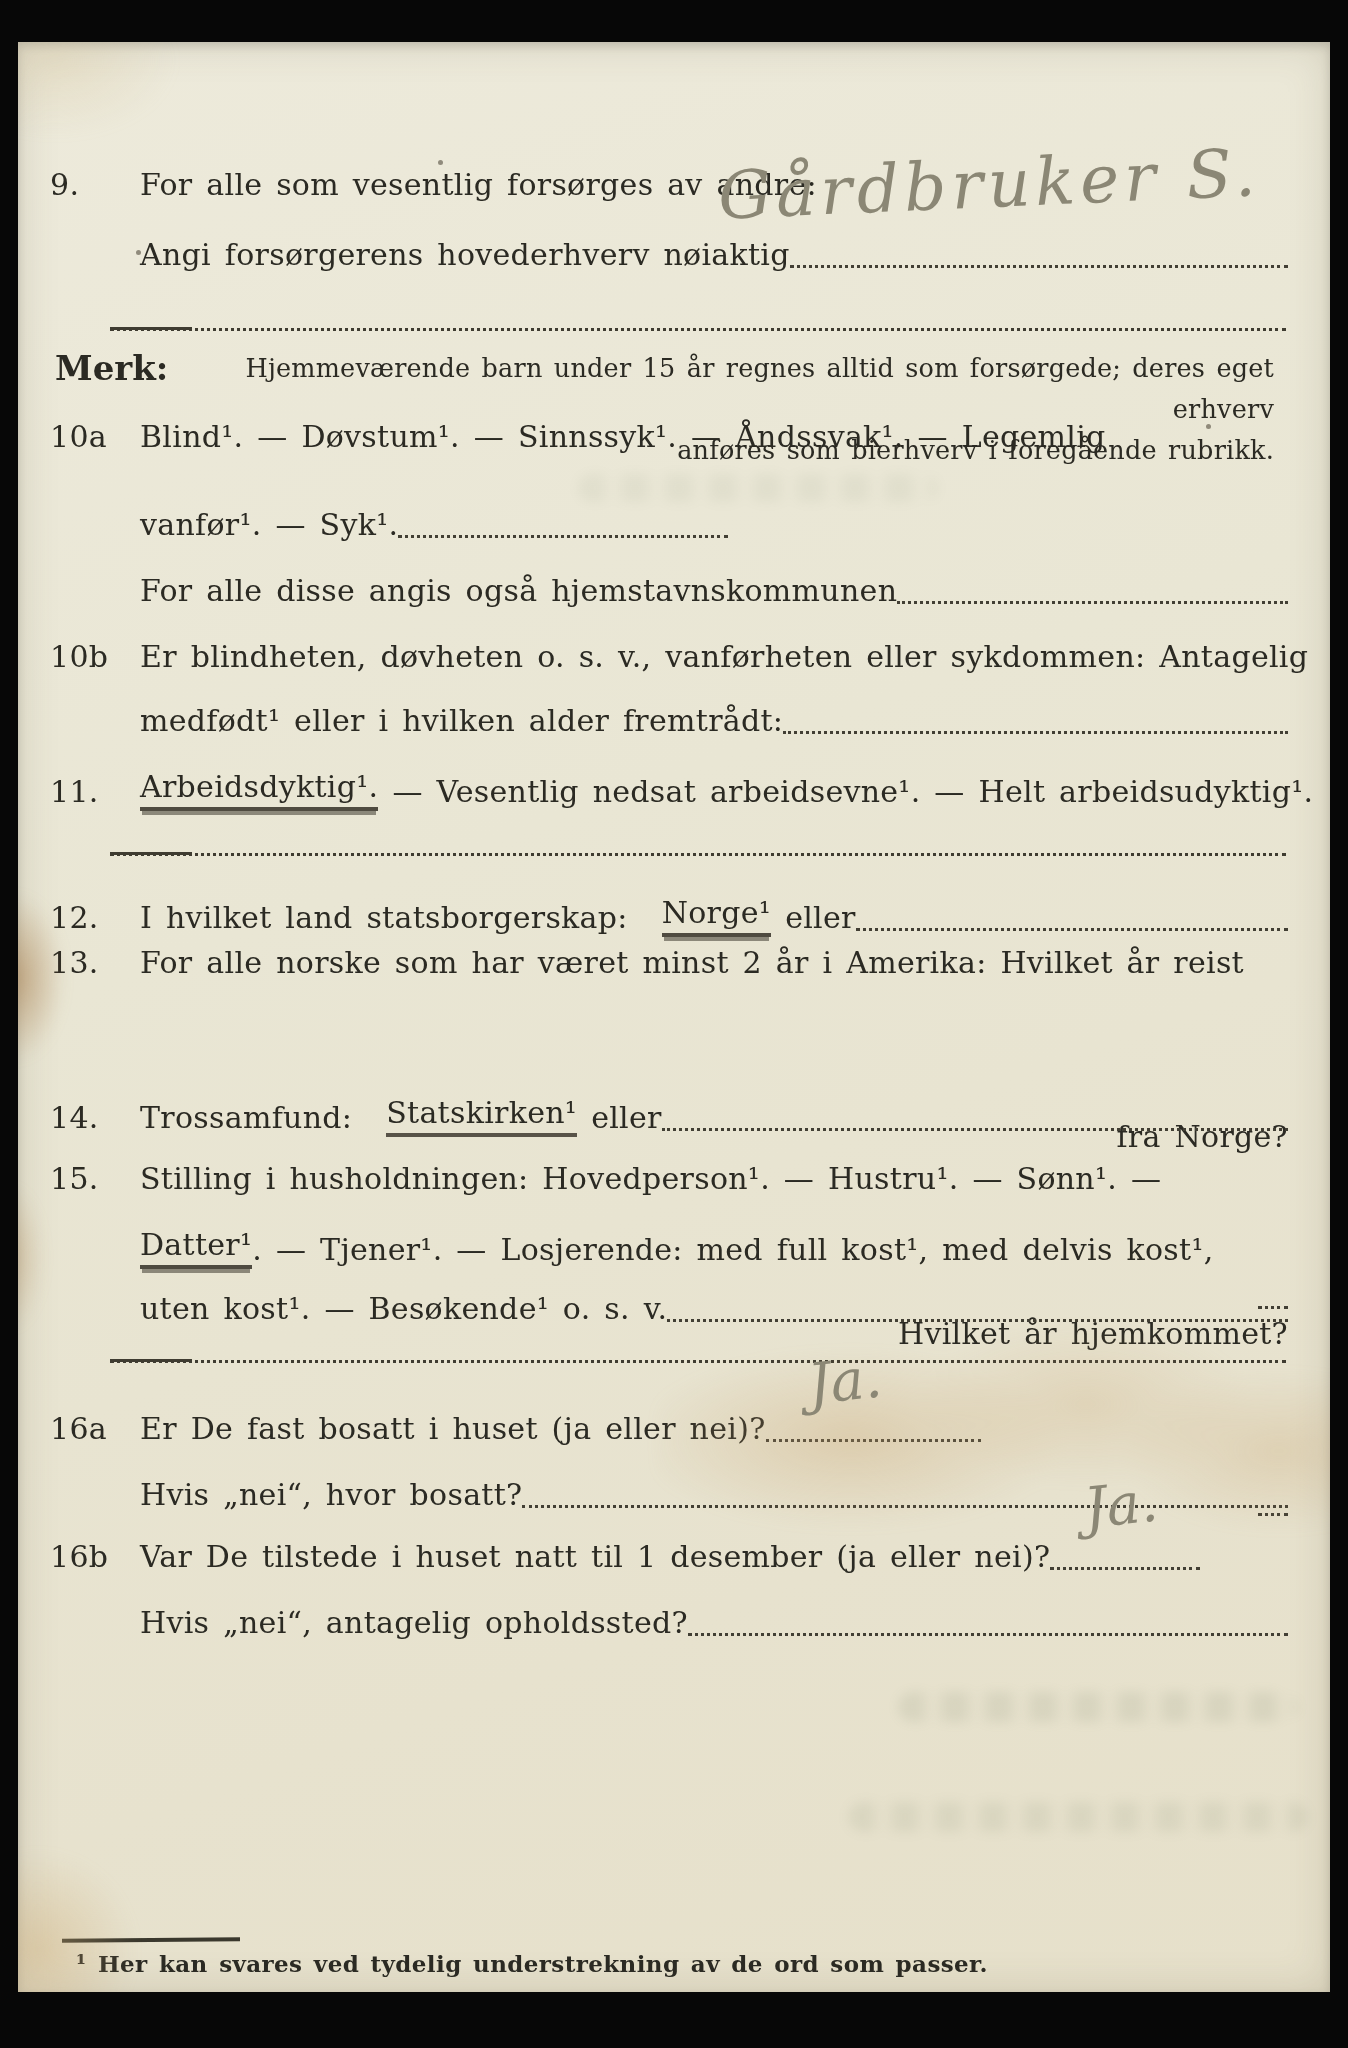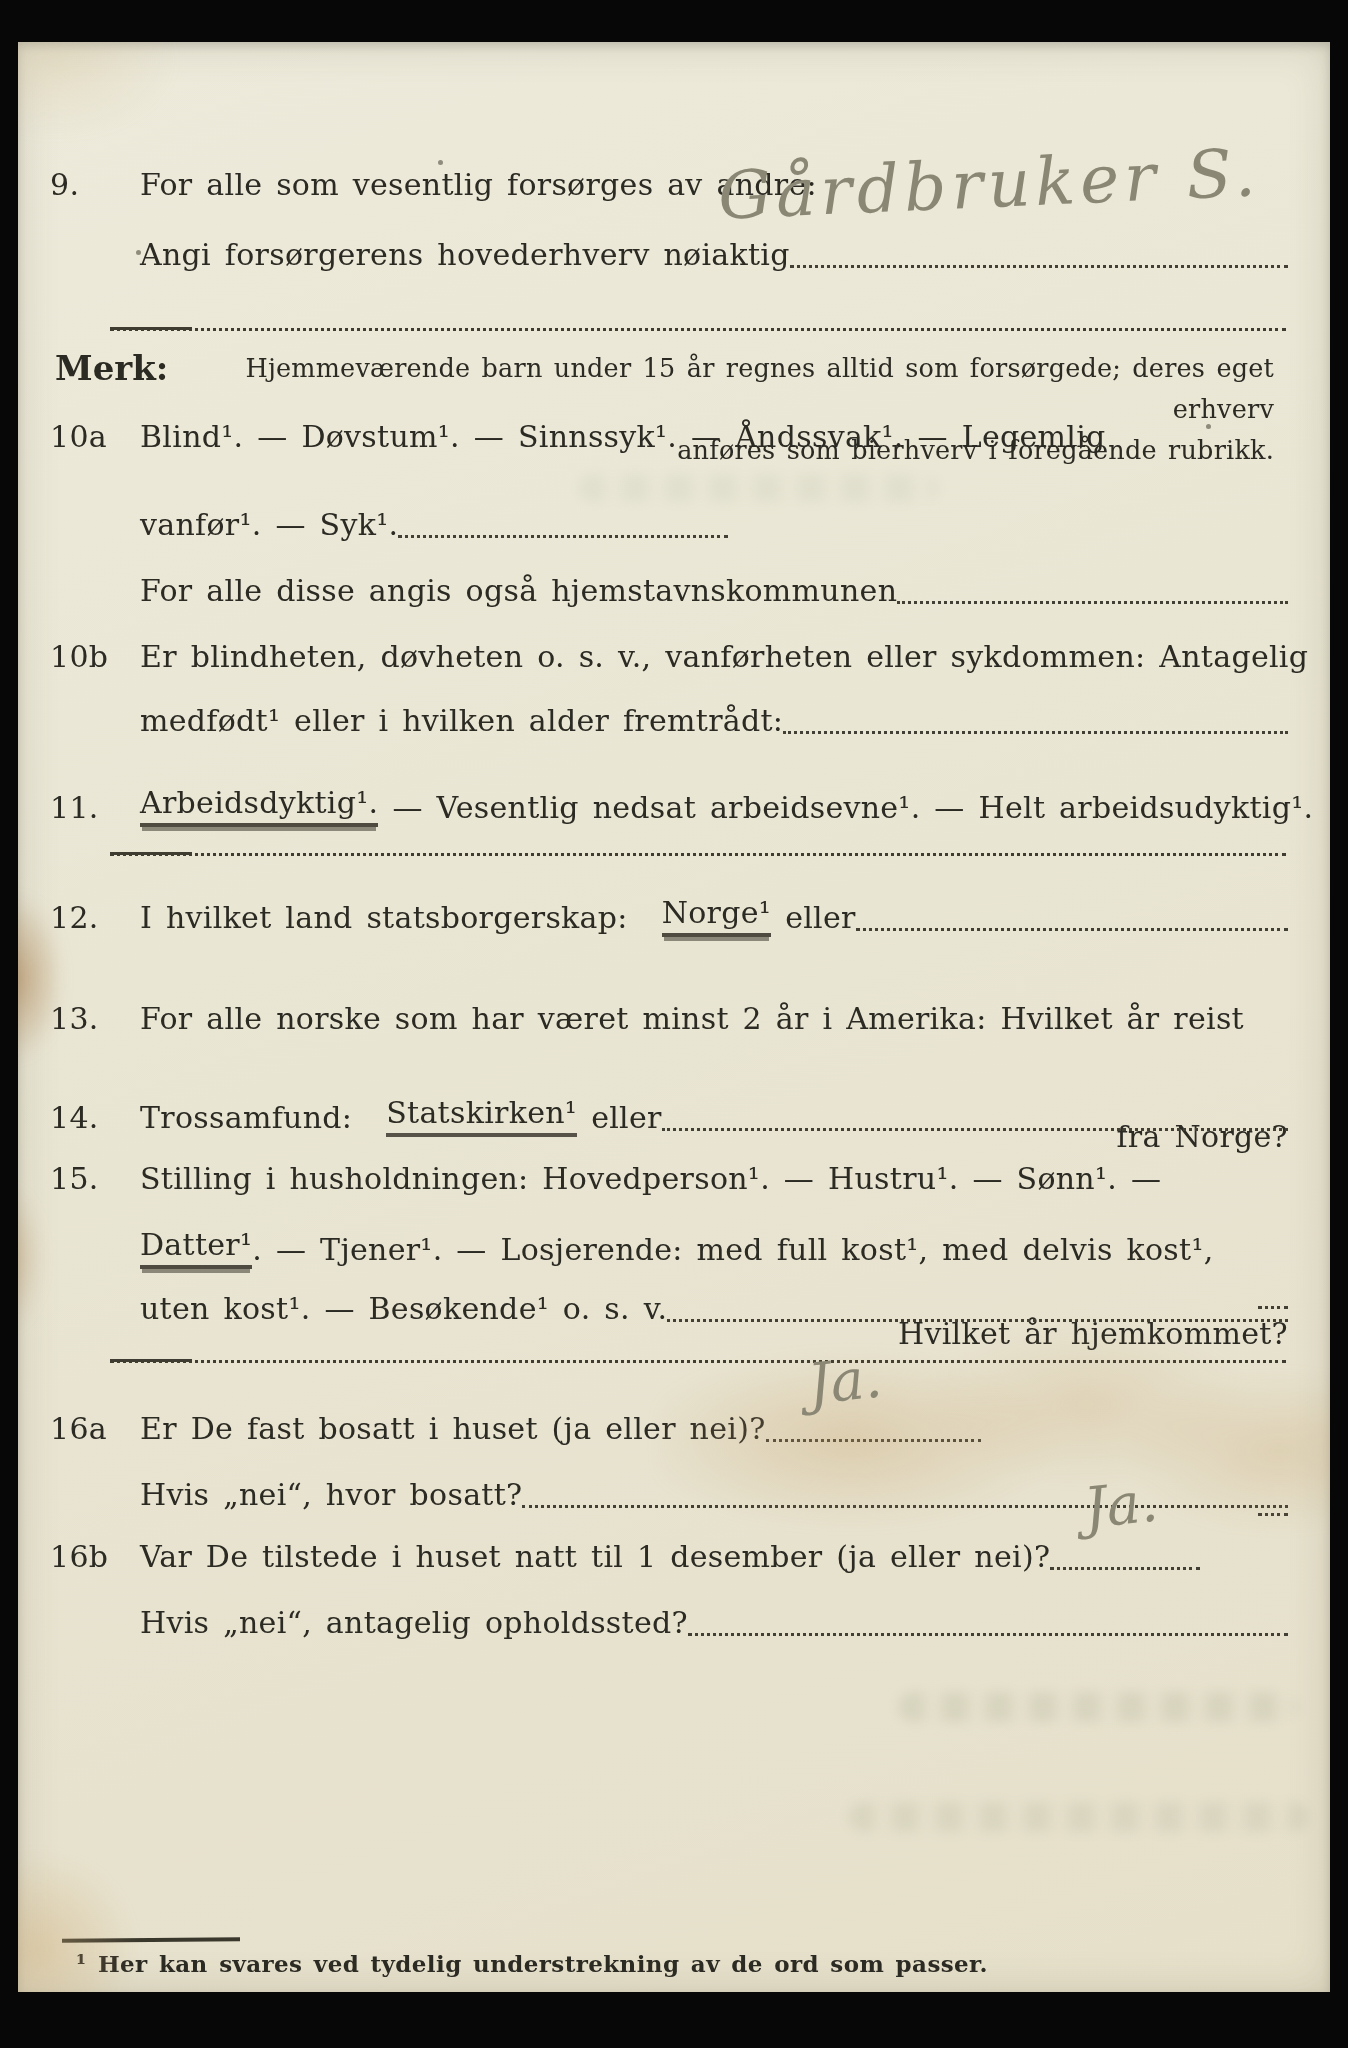--- a/index.html
+++ b/index.html
@@ -114,37 +114,37 @@
     <div class="row" style="top:596px;">
       <span class="num">10b</span>
       <span class="txt">Er blindheten, døvheten o. s. v., vanførheten eller sykdommen: Antagelig</span>
     </div>
     <div class="row" style="top:660px;">
       <span class="num"></span>
       <span class="txt">medfødt¹ eller i hvilken alder fremtrådt:</span>
       <span class="leader"></span>
     </div>
 
-    <div class="row" style="top:726px;margin-top:16px;">
+    <div class="row" style="top:726px;">
       <span class="num">11.</span>
       <span class="txt pu2">Arbeidsdyktig¹.</span>
       <span class="txt gapS">— Vesentlig nedsat arbeidsevne¹. — Helt arbeidsudyktig¹.</span>
     </div>
 
     <div class="sep" style="top:811px;"></div>
 
     <div class="row" style="top:852px;">
       <span class="num">12.</span>
       <span class="txt">I hvilket land statsborgerskap:</span>
       <span class="txt pu2 gapL">Norge¹</span>
       <span class="txt gapS">eller</span>
       <span class="leader"></span>
     </div>
 
-    <div class="row" style="top:958px;">
+    <div class="row" style="top:902px;">
       <span class="num">13.</span>
       <span class="txt">For alle norske som har været minst 2 år i Amerika:  Hvilket år reist</span>
     </div>
     <div class="row" style="top:986px;flex-direction:column;">
       <span class="num"></span>
       <span class="txt">fra Norge?</span>
       <span class="leader fx150"></span>
       <span class="txt gapL">Hvilket år hjemkommet?</span>
       <span class="leader fx160"></span>
       <span style="flex:1 1 auto;"></span>

